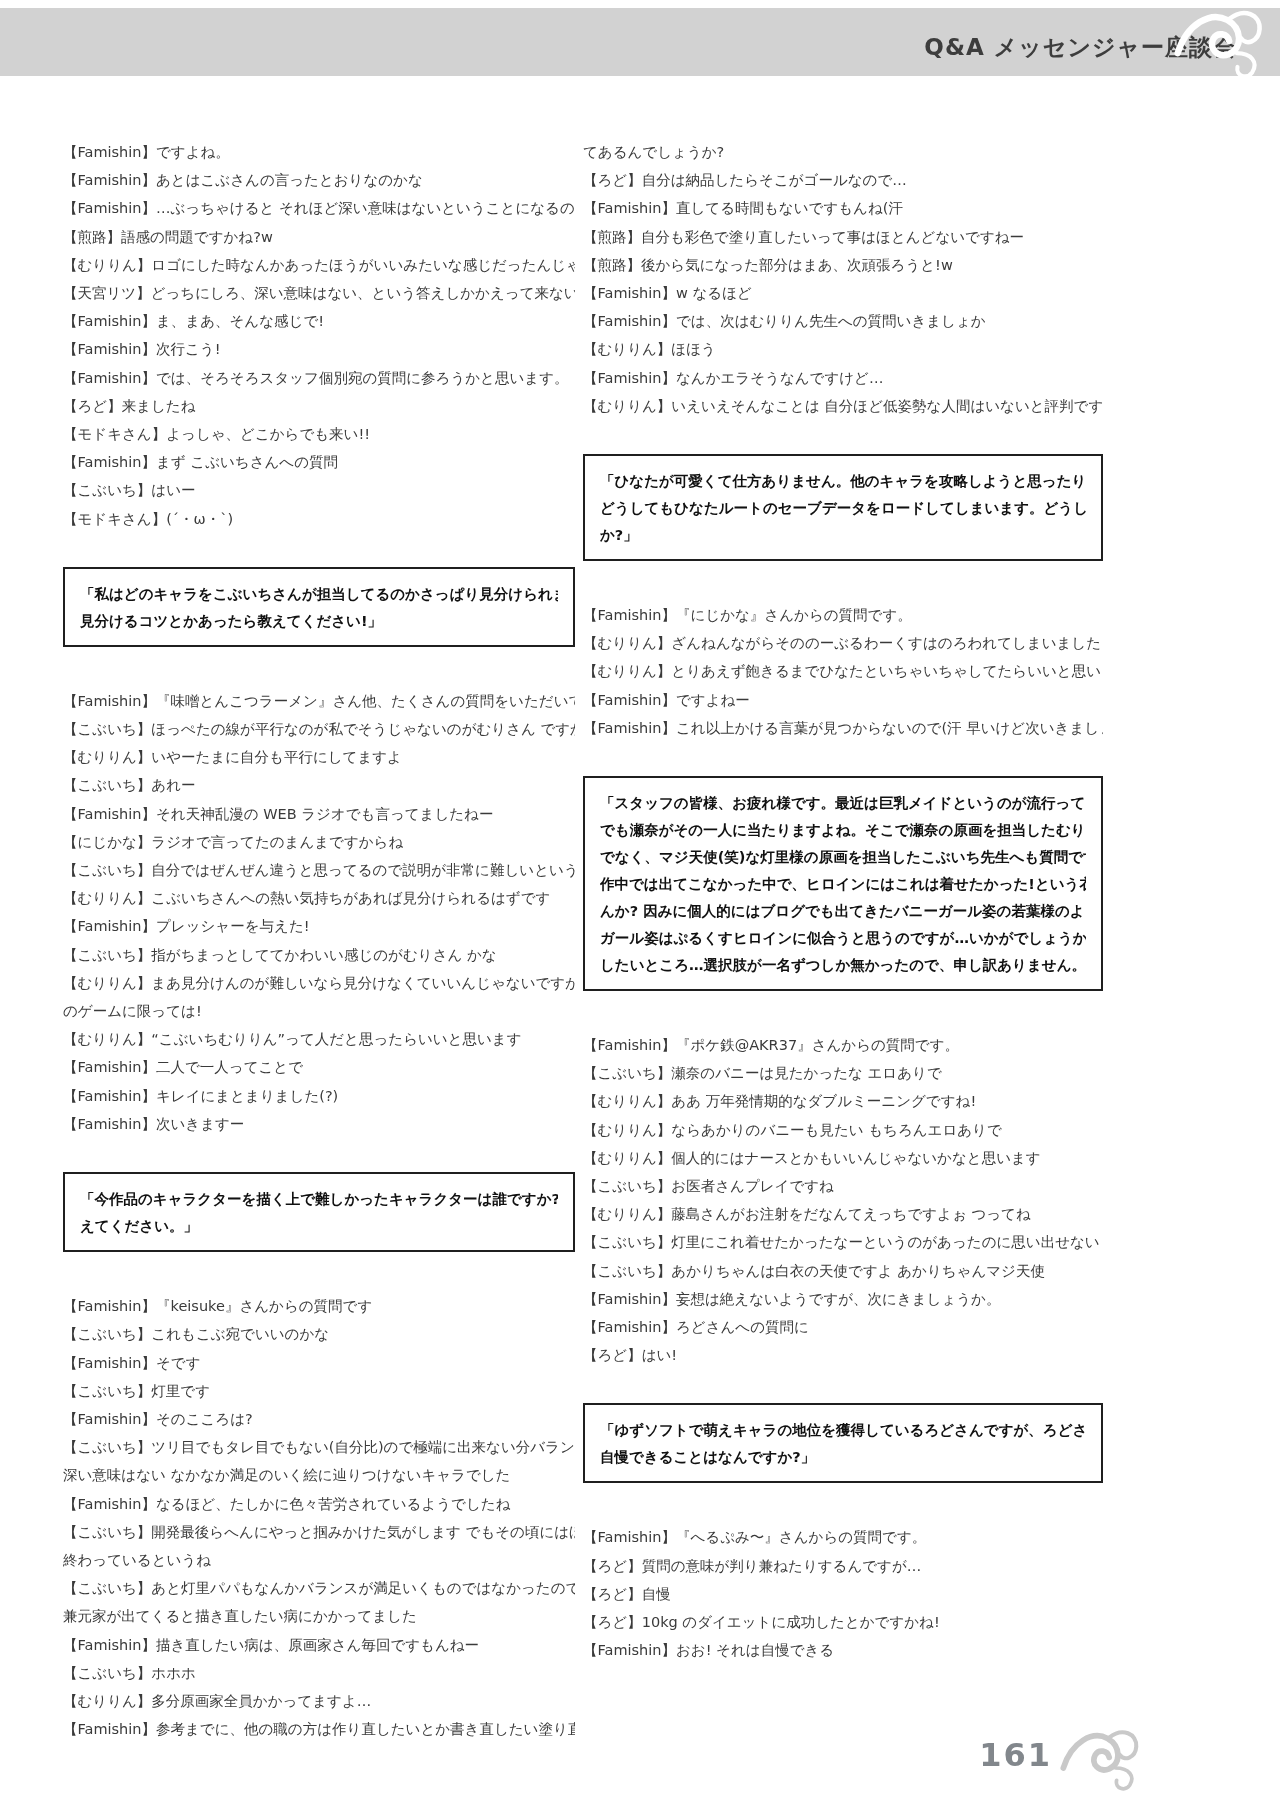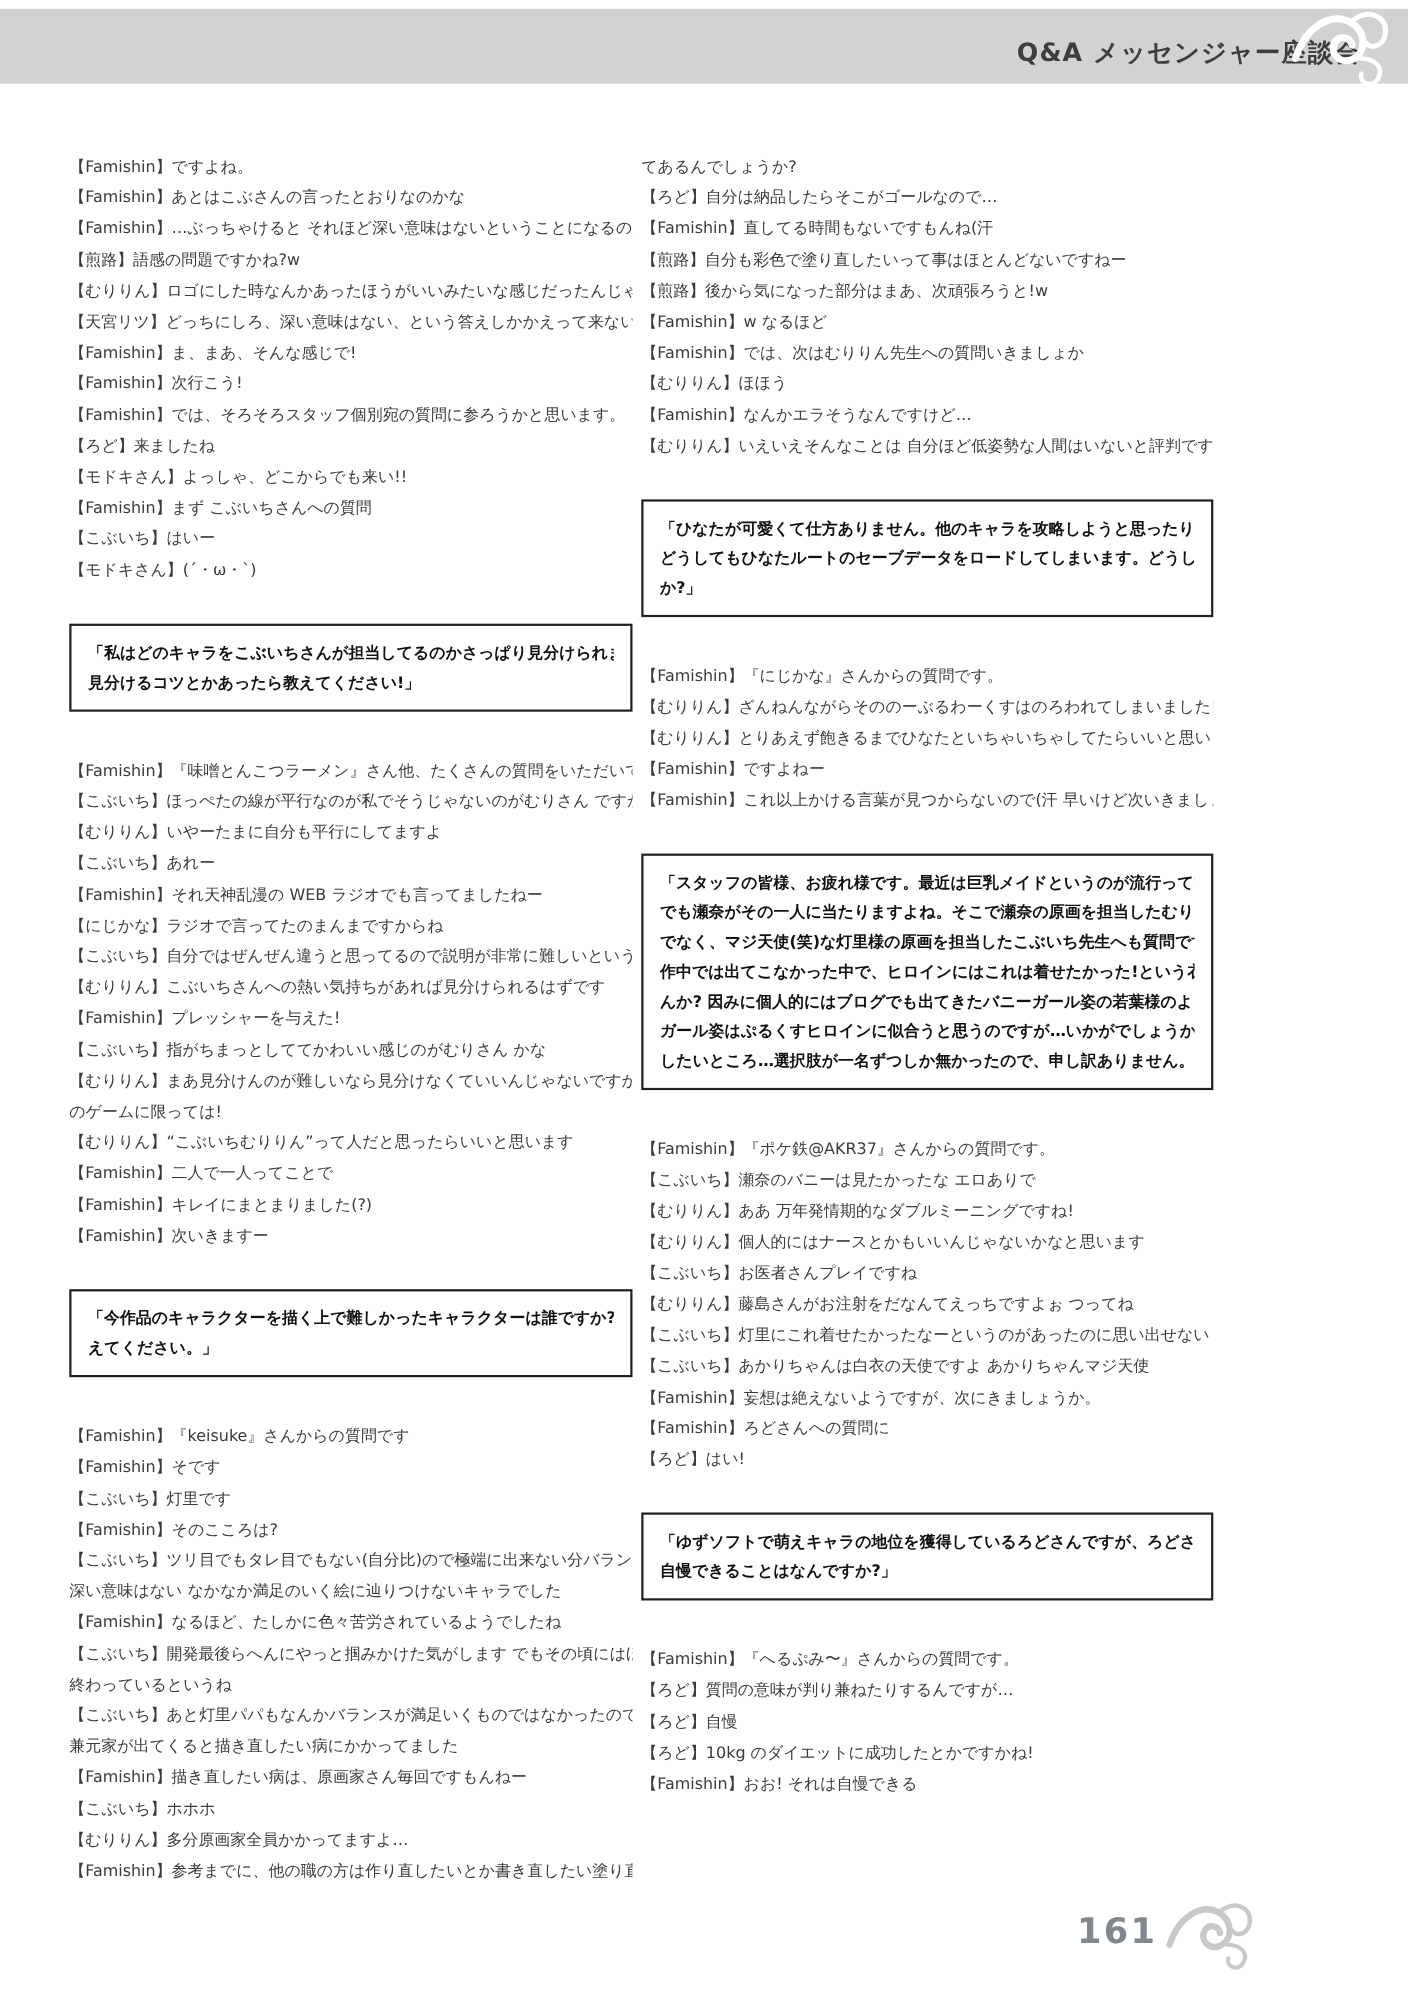--- a/index.html
+++ b/index.html
@@ -110,20 +110,21 @@
         <p class="line">【Famishin】二人で一人ってことで</p>
         <p class="line">【Famishin】キレイにまとまりました(?)</p>
         <p class="line">【Famishin】次いきますー</p>
       </div>
       <div class="qbox">
         <p class="line">「今作品のキャラクターを描く上で難しかったキャラクターは誰ですか? その理由も教</p>
         <p class="line">えてください。」</p>
       </div>
       <div class="dialogue-block">
         <p class="line">【Famishin】『keisuke』さんからの質問です</p>
+        <p class="line">【こぶいち】これもこぶ宛でいいのかな</p>
         <p class="line">【Famishin】そです</p>
         <p class="line">【こぶいち】灯里です</p>
         <p class="line">【Famishin】そのこころは?</p>
         <p class="line">【こぶいち】ツリ目でもタレ目でもない(自分比)ので極端に出来ない分バランスが取り</p>
         <p class="line">深い意味はない なかなか満足のいく絵に辿りつけないキャラでした</p>
         <p class="line">【Famishin】なるほど、たしかに色々苦労されているようでしたね</p>
         <p class="line">【こぶいち】開発最後らへんにやっと掴みかけた気がします でもその頃にはほぼ作業が</p>
         <p class="line">終わっているというね</p>
         <p class="line">【こぶいち】あと灯里パパもなんかバランスが満足いくものではなかったのでデバッグ中</p>
         <p class="line">兼元家が出てくると描き直したい病にかかってました</p>
@@ -164,20 +165,21 @@
         <p class="line">でなく、マジ天使(笑)な灯里様の原画を担当したこぶいち先生へも質問です。お二人が</p>
         <p class="line">作中では出てこなかった中で、ヒロインにはこれは着せたかった!という衣装はありませ</p>
         <p class="line">んか? 因みに個人的にはブログでも出てきたバニーガール姿の若葉様のように、バニー</p>
         <p class="line">ガール姿はぷるくすヒロインに似合うと思うのですが…いかがでしょうか? 二人に質問</p>
         <p class="line">したいところ…選択肢が一名ずつしか無かったので、申し訳ありません。」</p>
       </div>
       <div class="dialogue-block">
         <p class="line">【Famishin】『ポケ鉄@AKR37』さんからの質問です。</p>
         <p class="line">【こぶいち】瀬奈のバニーは見たかったな エロありで</p>
         <p class="line">【むりりん】ああ 万年発情期的なダブルミーニングですね!</p>
+        <p class="line">【むりりん】ならあかりのバニーも見たい もちろんエロありで</p>
         <p class="line">【むりりん】個人的にはナースとかもいいんじゃないかなと思います</p>
         <p class="line">【こぶいち】お医者さんプレイですね</p>
         <p class="line">【むりりん】藤島さんがお注射をだなんてえっちですよぉ つってね</p>
         <p class="line">【こぶいち】灯里にこれ着せたかったなーというのがあったのに思い出せない</p>
         <p class="line">【こぶいち】あかりちゃんは白衣の天使ですよ あかりちゃんマジ天使</p>
         <p class="line">【Famishin】妄想は絶えないようですが、次にきましょうか。</p>
         <p class="line">【Famishin】ろどさんへの質問に</p>
         <p class="line">【ろど】はい!</p>
       </div>
       <div class="qbox">

